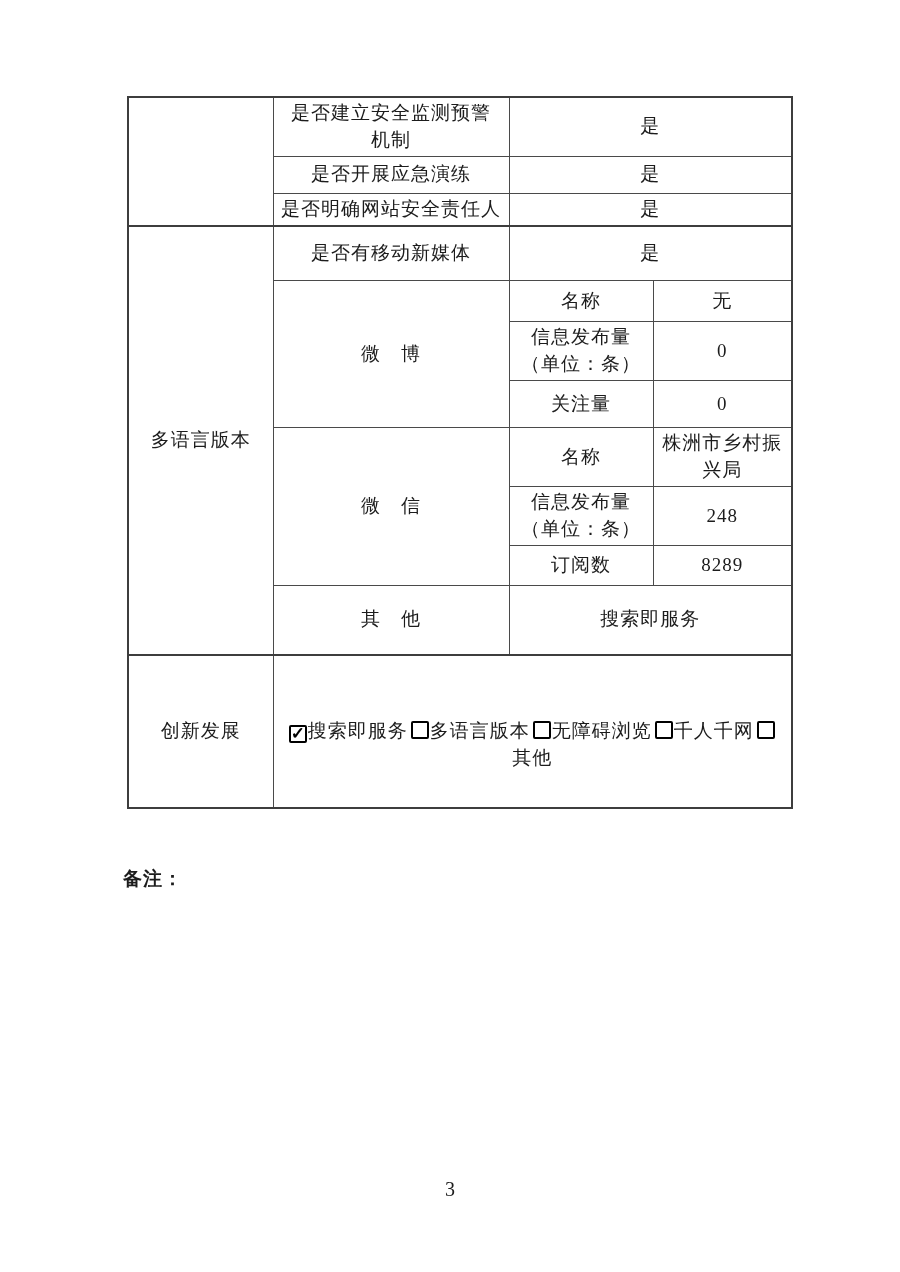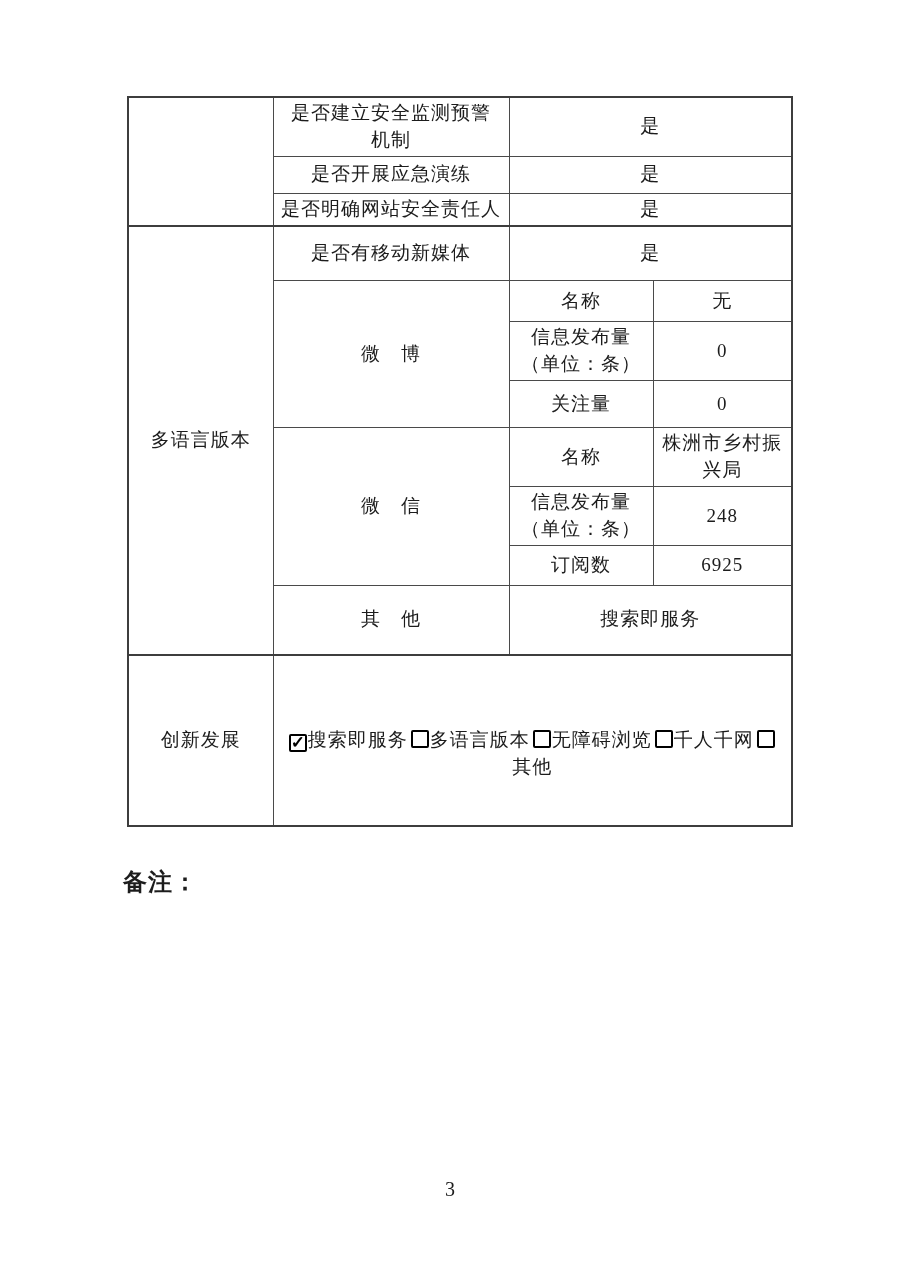--- a/index.html
+++ b/index.html
@@ -36,21 +36,21 @@
   tr.r2  { height: 37px; padding-left: 16px; }
   tr.r3  { height: 20px; }
   tr.r4  { height: 55px; }
   tr.r5  { height: 41px; }
   tr.r6  { height: 54px; }
   tr.r7  { height: 47px; }
   tr.r8  { height: 57px; }
   tr.r9  { height: 55px; }
   tr.r10 { height: 40px; }
   tr.r11 { height: 69px; }
-  tr.r12 { height: 171px; padding-left: 32px; }
+  tr.r12 { height: 153px; padding-left: 32px; }
   tr.r4 td, tr.r12 td { border-top-width: 2px; border-top-color: #3d3d3d; }
   td.opts { letter-spacing: 0.5px; white-space: nowrap; padding: 0 2px; }
   .cbx {
     display: inline-block;
     width: 14px;
     height: 14px;
     border: 2.5px solid #000;
     border-radius: 2px;
     margin: 0 1px 0 3px;
     vertical-align: -2px;
@@ -59,21 +59,21 @@
     font-weight: bold;
     text-align: center;
     color: #000;
     overflow: visible;
   }
   .opt:first-child .cbx { margin-left: 0; }
   .note {
     position: absolute;
     left: 123px;
     top: 866px;
-    font-size: 24px;
+    font-size: 19px;
     font-weight: bold;
     letter-spacing: 1px;
   }
   .pagenum {
     position: absolute;
     left: 0;
     top: 1178px;
     width: 100%;
     text-align: center;
     font-size: 20px;
@@ -134,21 +134,21 @@
         <td>株洲市乡村振
 兴局</td>
       </tr>
       <tr class="r9">
         <td>信息发布量
 （单位：条）</td>
         <td class="num">248</td>
       </tr>
       <tr class="r10">
         <td>订阅数</td>
-        <td class="num">6925</td>
+        <td class="num">8289</td>
       </tr>
 
       <tr class="r11">
         <td>其　他</td>
         <td colspan="2">搜索即服务</td>
       </tr>
 
       <tr class="r12">
         <td>创新发展</td>
         <td class="opts" colspan="3">

